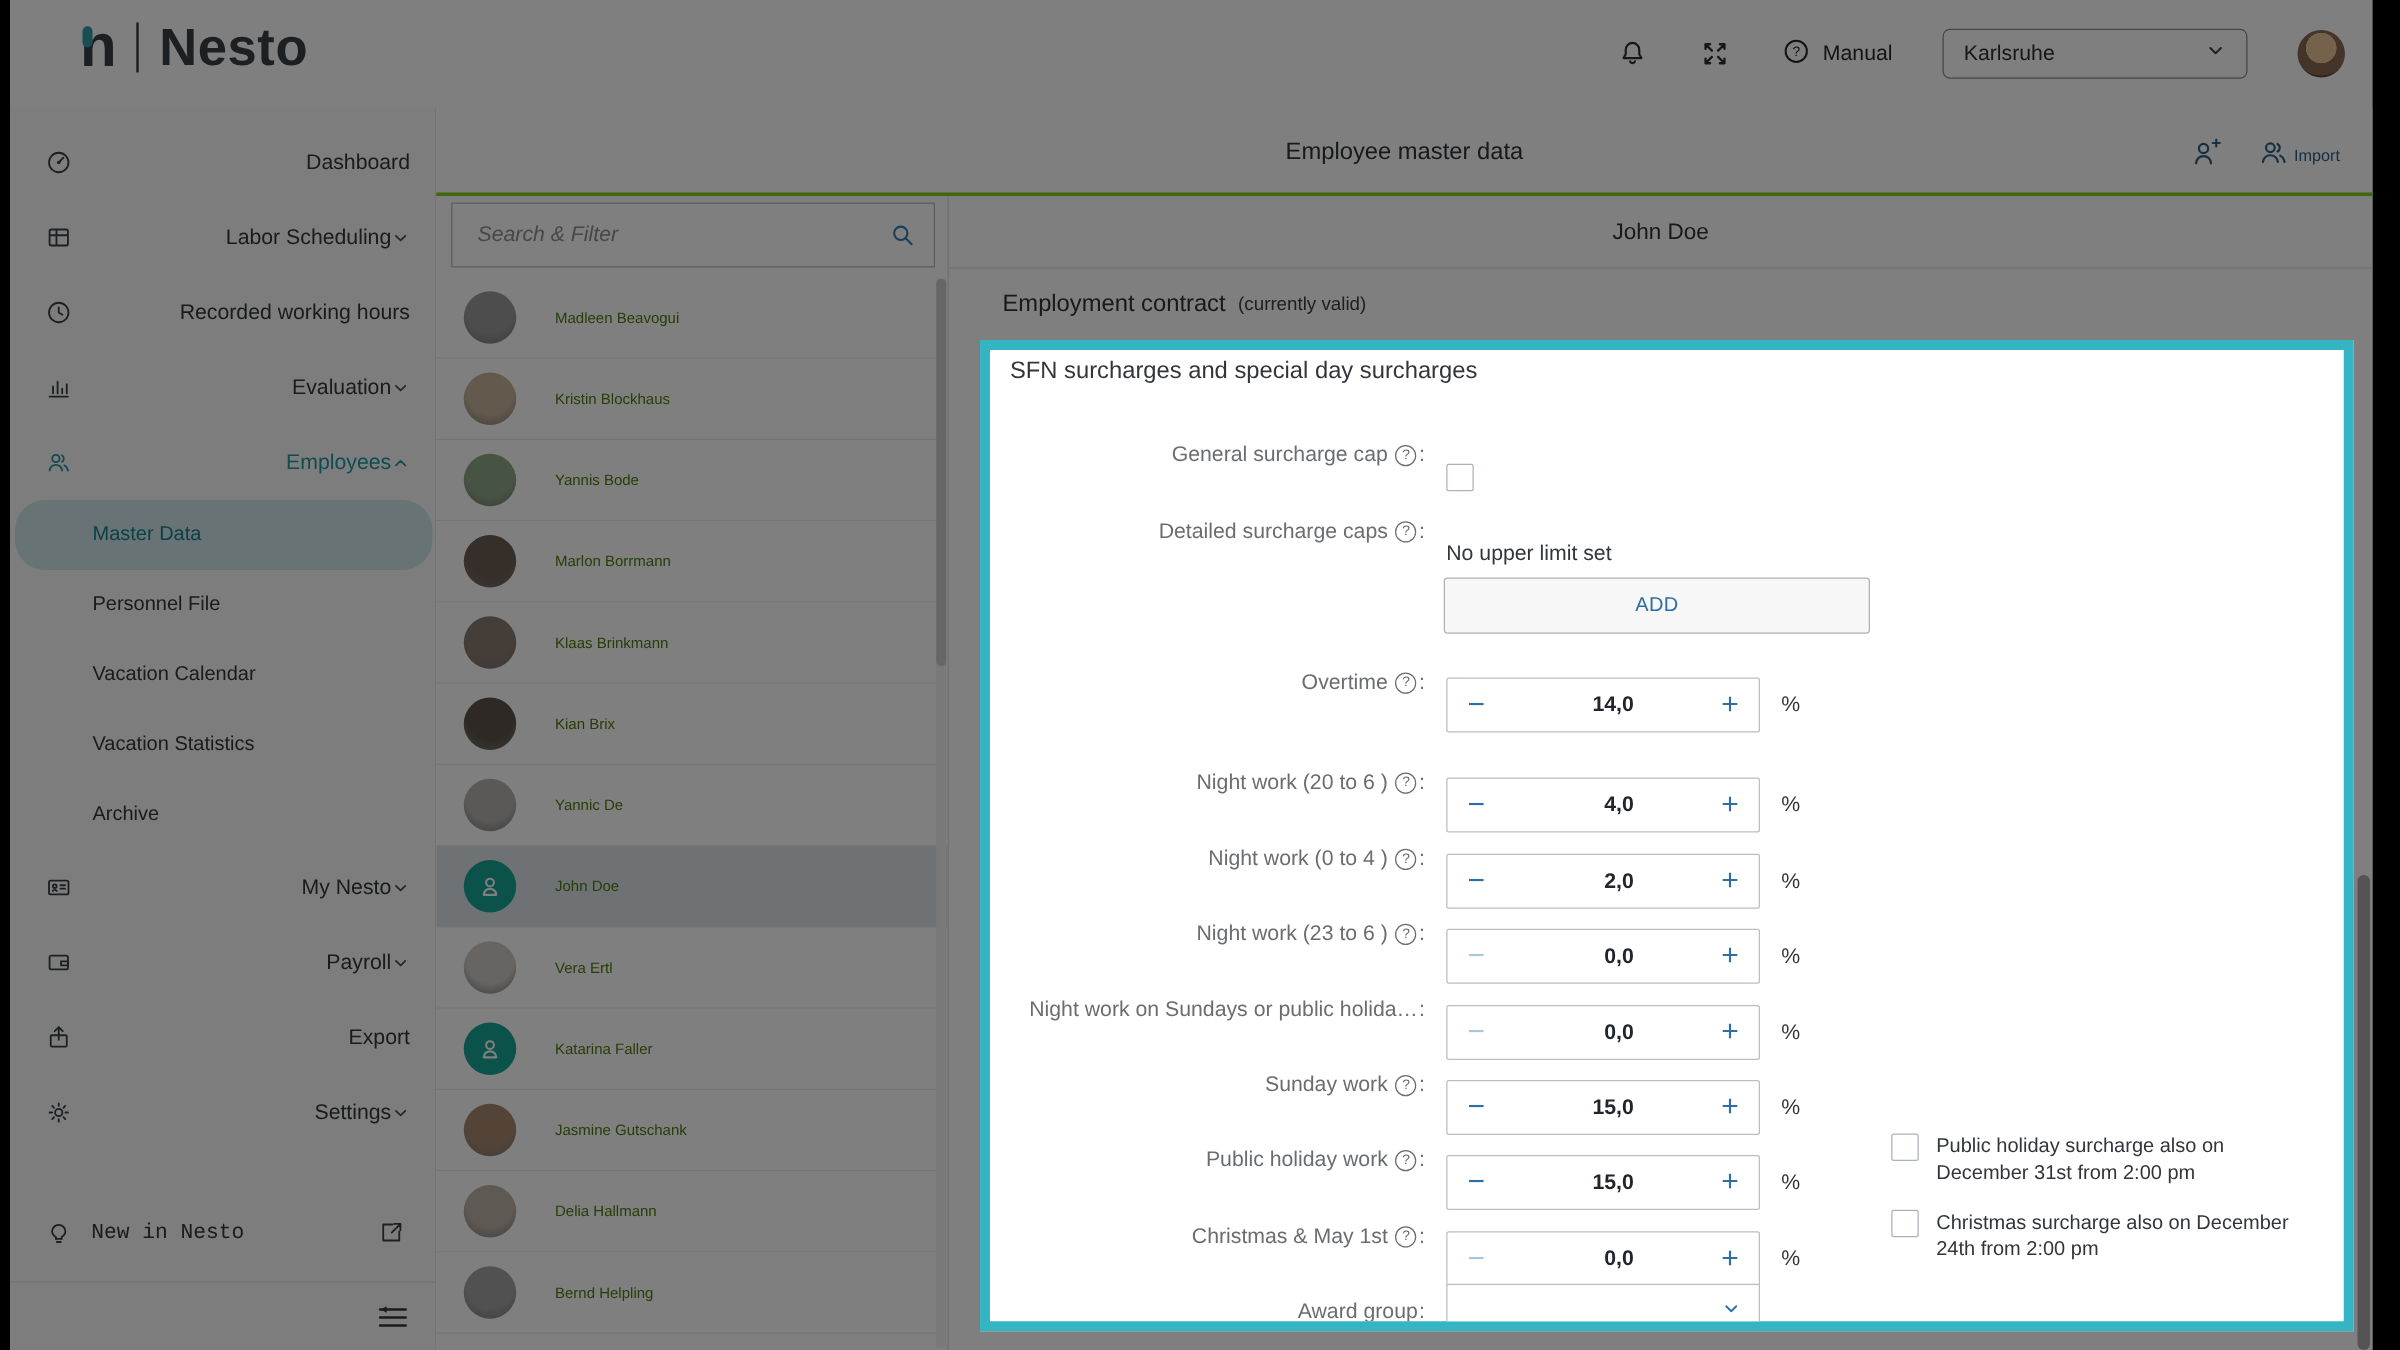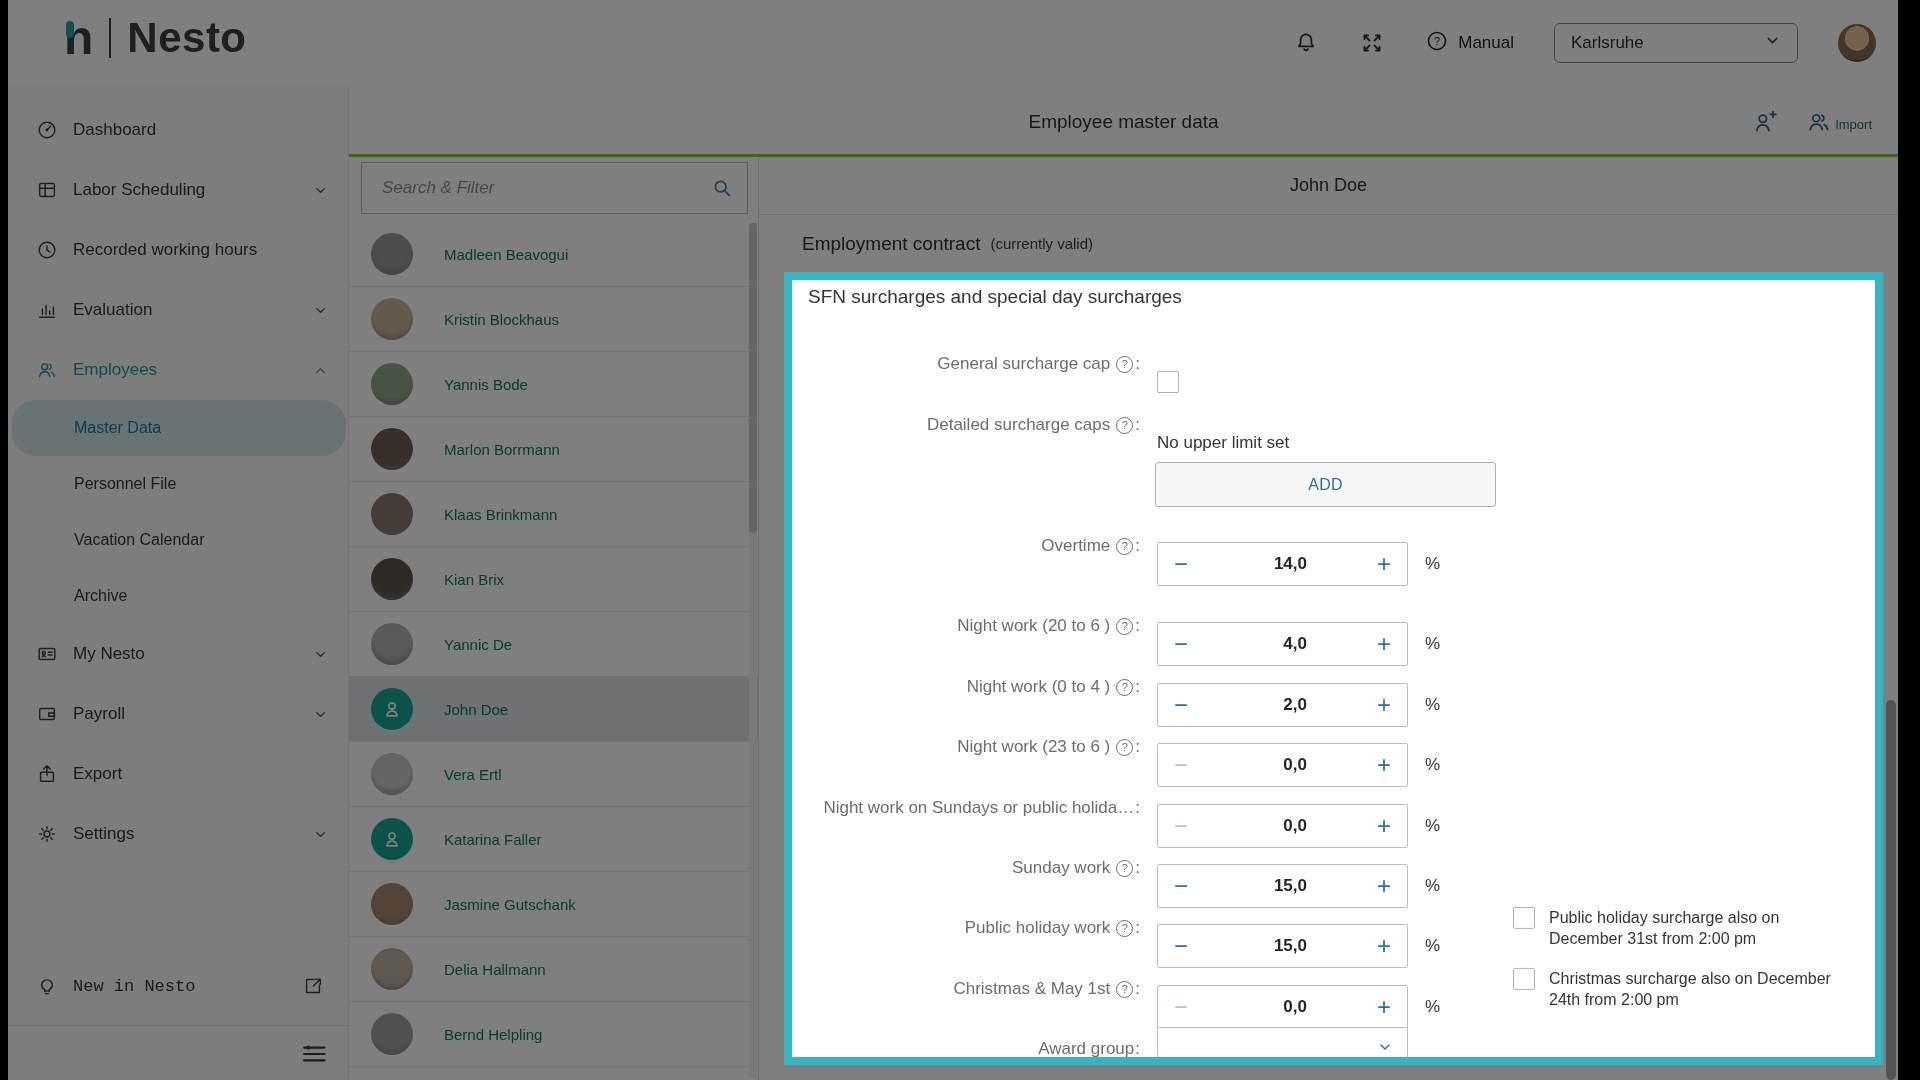--- a/index.html
+++ b/index.html
@@ -20,21 +20,21 @@
   .manual svg{width:24px;height:24px;}
   .loc-select{width:244px;height:40px;border:1px solid #8b8b8b;border-radius:6px;background:#fff;
     display:flex;align-items:center;justify-content:space-between;padding:0 16px;font-size:17px;color:#2b2f33;}
   .loc-select svg{width:17px;height:17px;color:#3c4043;}
   .avatar{width:38px;height:38px;border-radius:50%;background:radial-gradient(circle at 50% 38%,#e8c49a 0 40%,#8a6a52 41% 72%,#5d4a3a 73%);}
 
   
   .body-row{display:flex;height:994px;}
   .sidebar{width:341px;background:#fbfbfb;border-right:1px solid #e8e8e8;position:relative;flex:none;}
   .nav{padding-top:14px;}
-  .nav-item{height:60px;display:flex;align-items:center;padding:0 20px 0 28px;color:#32363a;font-size:17px;cursor:pointer;}
+  .nav-item{height:60px;display:flex;align-items:center;padding:0 20px 0 28px;color:#32363a;font-size:17px;cursor:pointer;text-align:right;}
   .nav-item .ni-icon{width:22px;height:22px;margin-right:15px;color:#3b4045;flex:none;}
   .nav-item .ni-icon svg{width:22px;height:22px;display:block;}
   .nav-item .ni-label{flex:1;}
   .nav-item .ni-chev{width:15px;height:15px;color:#4a4f54;}
   .nav-item .ni-chev svg{width:15px;height:15px;display:block;}
   .nav-item.active,.nav-item.active .ni-icon,.nav-item.active .ni-chev{color:#1f98a5;}
   .nav-sub{height:56px;display:flex;align-items:center;padding-left:66px;font-size:16px;color:#32363a;cursor:pointer;}
   .nav-sub.sel{background:#cfe7ea;color:#17808d;border-radius:24px;margin:0 2px 0 4px;padding-left:62px;}
   .sb-footer{position:absolute;left:0;right:0;bottom:64px;height:60px;display:flex;align-items:center;padding:0 24px 0 28px;font-size:17px;color:#32363a;}
   .sb-footer .ni-icon{width:22px;height:22px;margin-right:15px;color:#3b4045;}
@@ -60,21 +60,21 @@
   .search-wrap input{flex:1;border:0;outline:none;font-size:17px;color:#32363a;font-family:inherit;background:transparent;}
   .search-wrap input::placeholder{font-style:italic;color:#8e8e8e;}
   .search-wrap .s-icon{color:#357ab0;width:22px;height:22px;}
   .search-wrap .s-icon svg{width:22px;height:22px;display:block;}
   .emp-list{position:absolute;top:65px;left:0;right:0;bottom:0;overflow:hidden;}
   .emp-row{height:65px;display:flex;align-items:center;padding-left:22px;border-bottom:1px solid #e9e9e9;cursor:pointer;background:#fff;}
   .emp-row.sel{background:#dde4ea;}
   .emp-av{width:42px;height:42px;border-radius:50%;margin-right:31px;flex:none;position:relative;overflow:hidden;}
   .emp-av.ph{background:#17a496;display:flex;align-items:center;justify-content:center;color:#fff;}
   .emp-av.ph svg{width:22px;height:22px;}
-  .emp-name{font-size:15px;color:#0f766e;}
+  .emp-name{font-size:12px;color:#4d7c0f;}
   .list-sb{position:absolute;right:1px;top:66px;bottom:2px;width:8px;background:#f2f2f2;}
   .list-sb .thumb{position:absolute;left:0;right:0;top:0;height:310px;background:#cdcdcd;border-radius:4px;}
 
   .detail-panel{flex:1;display:flex;flex-direction:column;background:#fff;}
   .detail-header{height:58px;display:flex;align-items:center;justify-content:center;font-size:18px;color:#2f3237;border-bottom:1px solid #e3e3e3;}
   .contract-bar{height:57px;display:flex;align-items:center;padding-left:43px;position:relative;}
   .cb-title{font-size:19px;font-weight:400;color:#2f3237;}
   .cb-sub{font-size:15px;color:#3a3e42;margin-left:10px;}
   .cb-right{position:absolute;right:44px;top:0;height:57px;display:flex;align-items:center;gap:26px;}
   .cb-label{font-size:16px;color:#3a3e42;}
@@ -224,20 +224,23 @@
           <div class="nav-sub sel">
             <span>Master Data</span>
           </div>
           <div class="nav-sub">
             <span>Personnel File</span>
           </div>
           <div class="nav-sub">
             <span>Vacation Calendar</span>
           </div>
           <div class="nav-sub">
+            <span>Vacation Statistics</span>
+          </div>
+          <div class="nav-sub">
             <span>Archive</span>
           </div>
           <div class="nav-item">
             <span class="ni-icon">
               <svg viewBox="0 0 24 24" fill="none" stroke="currentColor" stroke-width="1.6" stroke-linecap="round">
                 <rect x="3.5" y="6" width="17" height="12" rx="1.5"></rect>
                 <circle cx="8.5" cy="10.8" r="1.6"></circle>
                 <path d="M6.8 15c.5-1.3 3-1.3 3.4 0M13.5 10h4M13.5 13h4"></path>
               </svg>
             </span>

